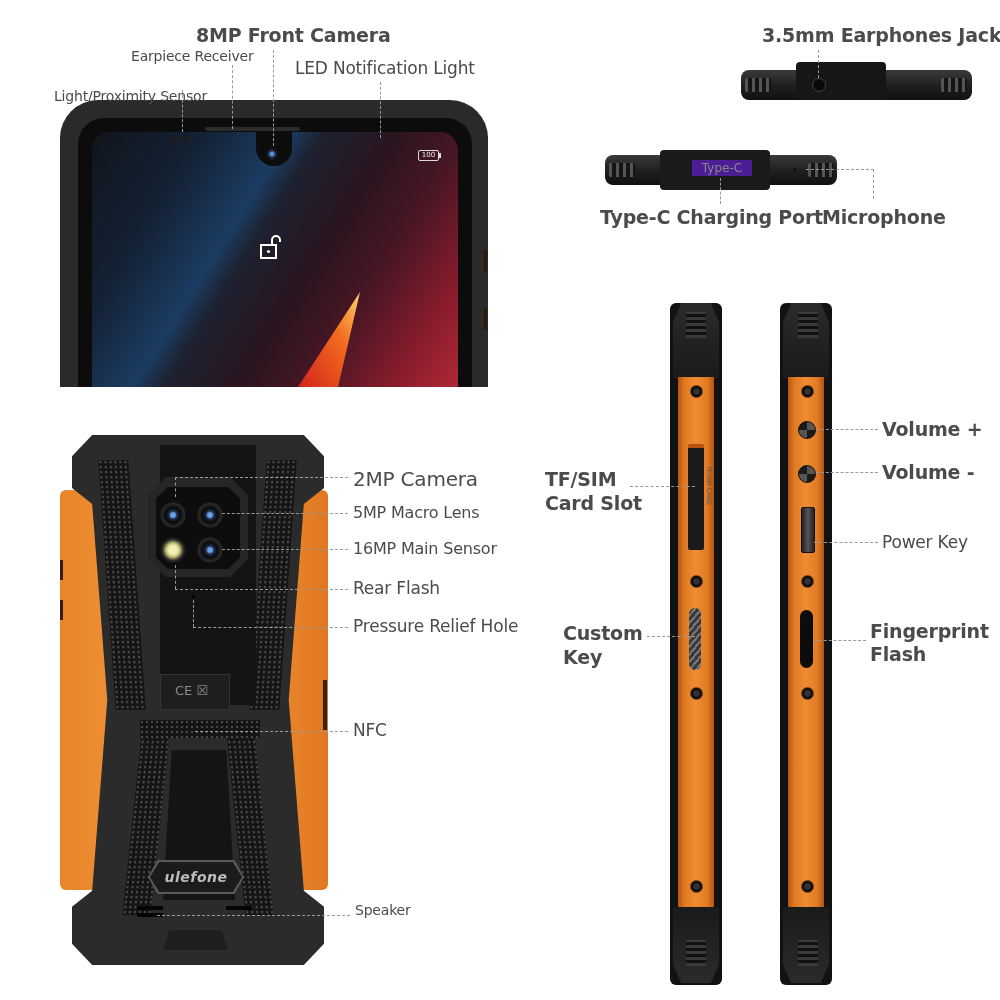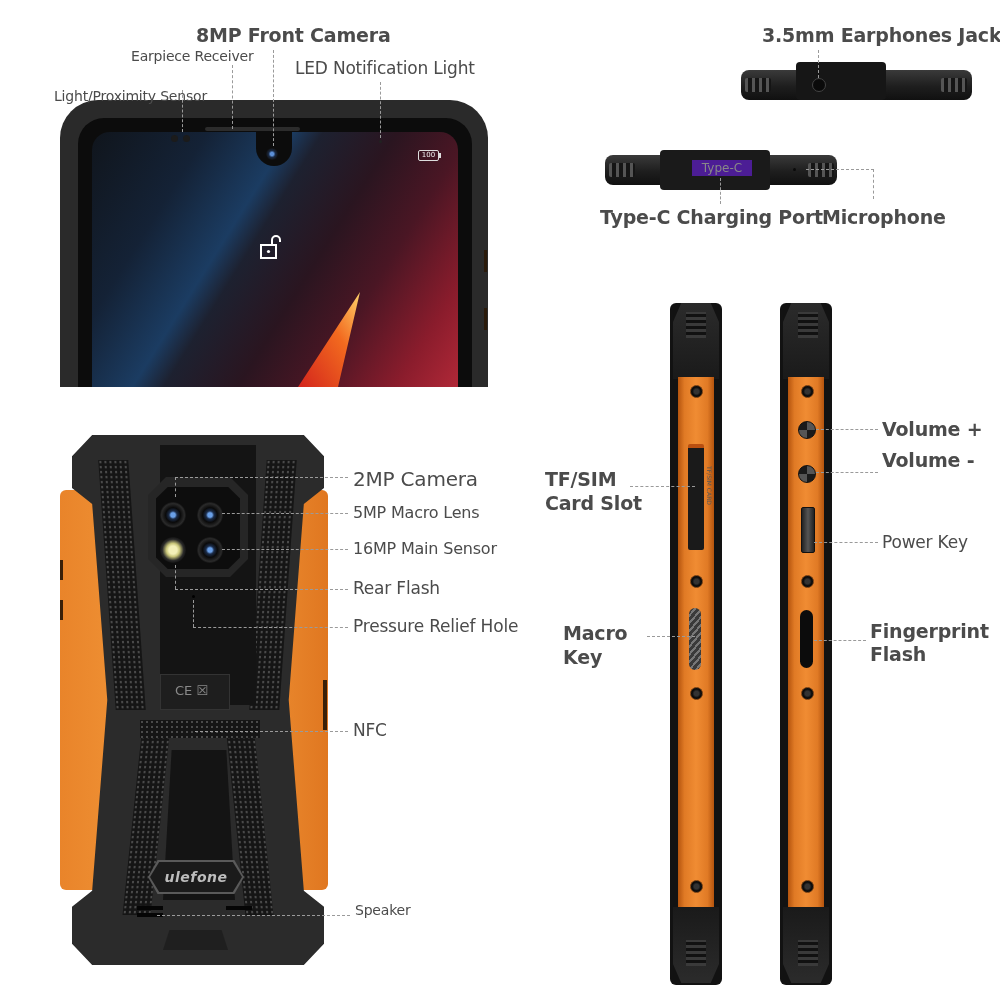--- a/index.html
+++ b/index.html
@@ -211,21 +211,21 @@
     <span style="position:absolute;left:2px;top:34px;transform:rotate(90deg);transform-origin:center;font-size:6px;color:#555;white-space:nowrap">TF/SIM CARD</span>
   </div>
   <div class="screw" style="left:690px;top:575px"></div>
   <div class="abs" style="left:689px;top:608px;width:12px;height:62px;border-radius:6px;background:repeating-linear-gradient(-50deg,#3a3a3a 0 3px,#777 3px 5px)"></div>
   <div class="screw" style="left:690px;top:687px"></div>
   <div class="screw" style="left:690px;top:880px"></div>
 
   <div class="label lbl-lg" style="left:545px;top:468px">TF/SIM</div>
   <div class="label lbl-lg" style="left:545px;top:492px">Card Slot</div>
   <div class="dash-h" style="left:630px;top:486px;width:65px"></div>
-  <div class="label lbl-lg" style="left:563px;top:622px">Macro</div>
+  <div class="label lbl-lg" style="left:563px;top:622px">Custom</div>
   <div class="label lbl-lg" style="left:563px;top:646px">Key</div>
   <div class="dash-h" style="left:647px;top:636px;width:48px"></div>
 </div>
 
 <div>
   <div class="side side-black" style="left:780px;top:303px;height:682px"></div>
   <div class="side-cap" style="left:783px;top:303px"></div>
   <div class="foot-grille" style="left:798px;top:312px"></div>
   <div class="side-orange" style="left:788px;top:377px;height:530px"></div>
   <div class="side-cap" style="left:783px;top:907px;transform:scaleY(-1)"></div>
@@ -233,21 +233,21 @@
   <div class="screw" style="left:801px;top:385px"></div>
   <div class="vol-btn" style="left:798px;top:421px"></div>
   <div class="vol-btn" style="left:798px;top:465px"></div>
   <div class="abs" style="left:801px;top:507px;width:12px;height:44px;background:linear-gradient(90deg,#222,#555,#222);border:1px solid #111;border-radius:2px"></div>
   <div class="screw" style="left:801px;top:575px"></div>
   <div class="abs" style="left:800px;top:610px;width:13px;height:58px;border-radius:7px;background:#0c0c0c"></div>
   <div class="screw" style="left:801px;top:687px"></div>
   <div class="screw" style="left:801px;top:880px"></div>
 
   <div class="label lbl-lg" style="left:882px;top:418px">Volume +</div>
-  <div class="label lbl-lg" style="left:882px;top:449px">Volume -</div>
+  <div class="label lbl-lg" style="left:882px;top:461px">Volume -</div>
   <div class="label lbl-md" style="left:882px;top:532px">Power Key</div>
   <div class="label lbl-lg" style="left:870px;top:620px">Fingerprint</div>
   <div class="label lbl-lg" style="left:870px;top:643px">Flash</div>
   <div class="dash-h" style="left:816px;top:429px;width:62px"></div>
   <div class="dash-h" style="left:816px;top:472px;width:62px"></div>
   <div class="dash-h" style="left:814px;top:542px;width:64px"></div>
   <div class="dash-h" style="left:814px;top:640px;width:52px"></div>
 </div>
 
 </body></html>

